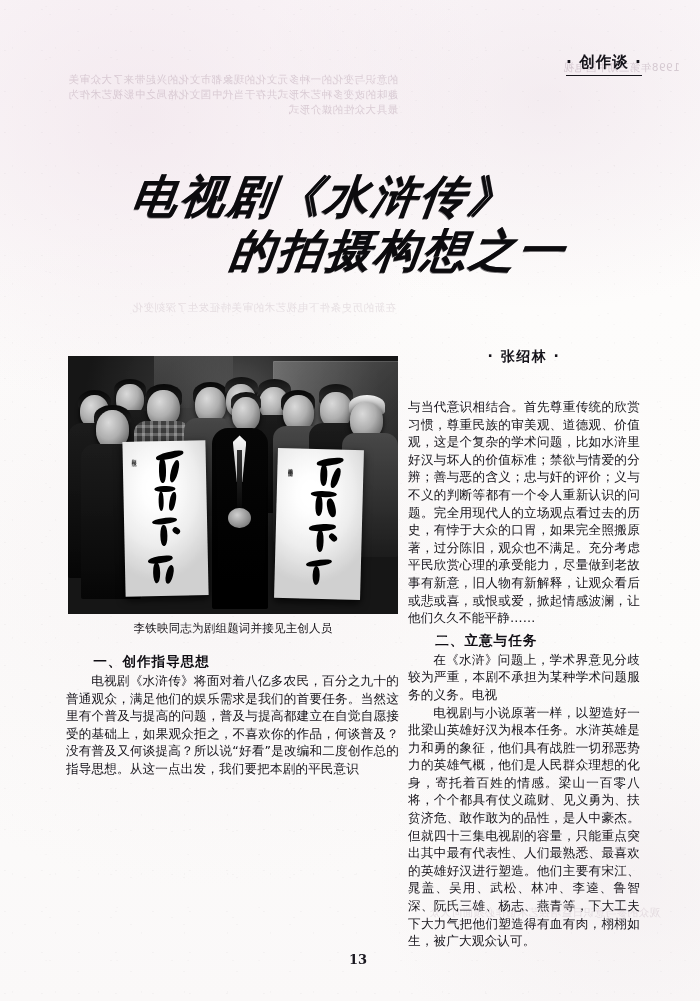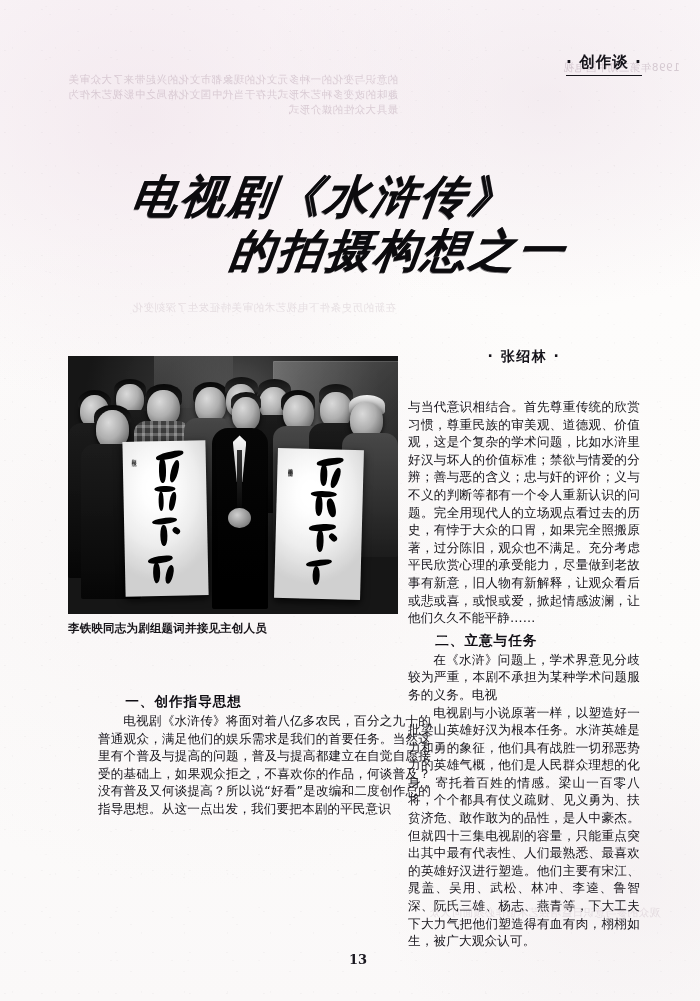--- a/index.html
+++ b/index.html
@@ -222,41 +222,42 @@
     color: #14120f;
     font-family: "DejaVu Serif", serif;
     font-size: 5px;
     line-height: 6px;
     writing-mode: vertical-rl;
     opacity: 0.85;
     letter-spacing: 0.5px;
   }
   .photo-caption {
     margin-top: 6px;
+    text-align: center;
     font-family: "DejaVu Sans", sans-serif;
     font-size: 11.5px;
-    font-weight: bold;
+    font-weight: normal;
     line-height: 17px;
     color: #171419;
     letter-spacing: 0.2px;
   }
 
   
   .col {
     position: absolute;
     width: 333px;
     font-family: "DejaVu Sans", sans-serif;
     font-size: 12.6px;
     line-height: 17.6px;
     color: #15131a;
     text-align: justify;
     z-index: 4;
     letter-spacing: 0.15px;
   }
-  #col-left  { left: 66px;  top: 688px; margin-left: 32px; }
+  #col-left  { left: 66px;  top: 648px; }
   #col-right { left: 408px; top: 382px; width: 232px; margin-top: 16px; }
 
   .section-heading {
     font-weight: bold;
     font-size: 13.6px;
     line-height: 22px;
     letter-spacing: 1px;
     text-indent: 2em;
     margin: 2px 0 0 0;
     color: #100e14;

